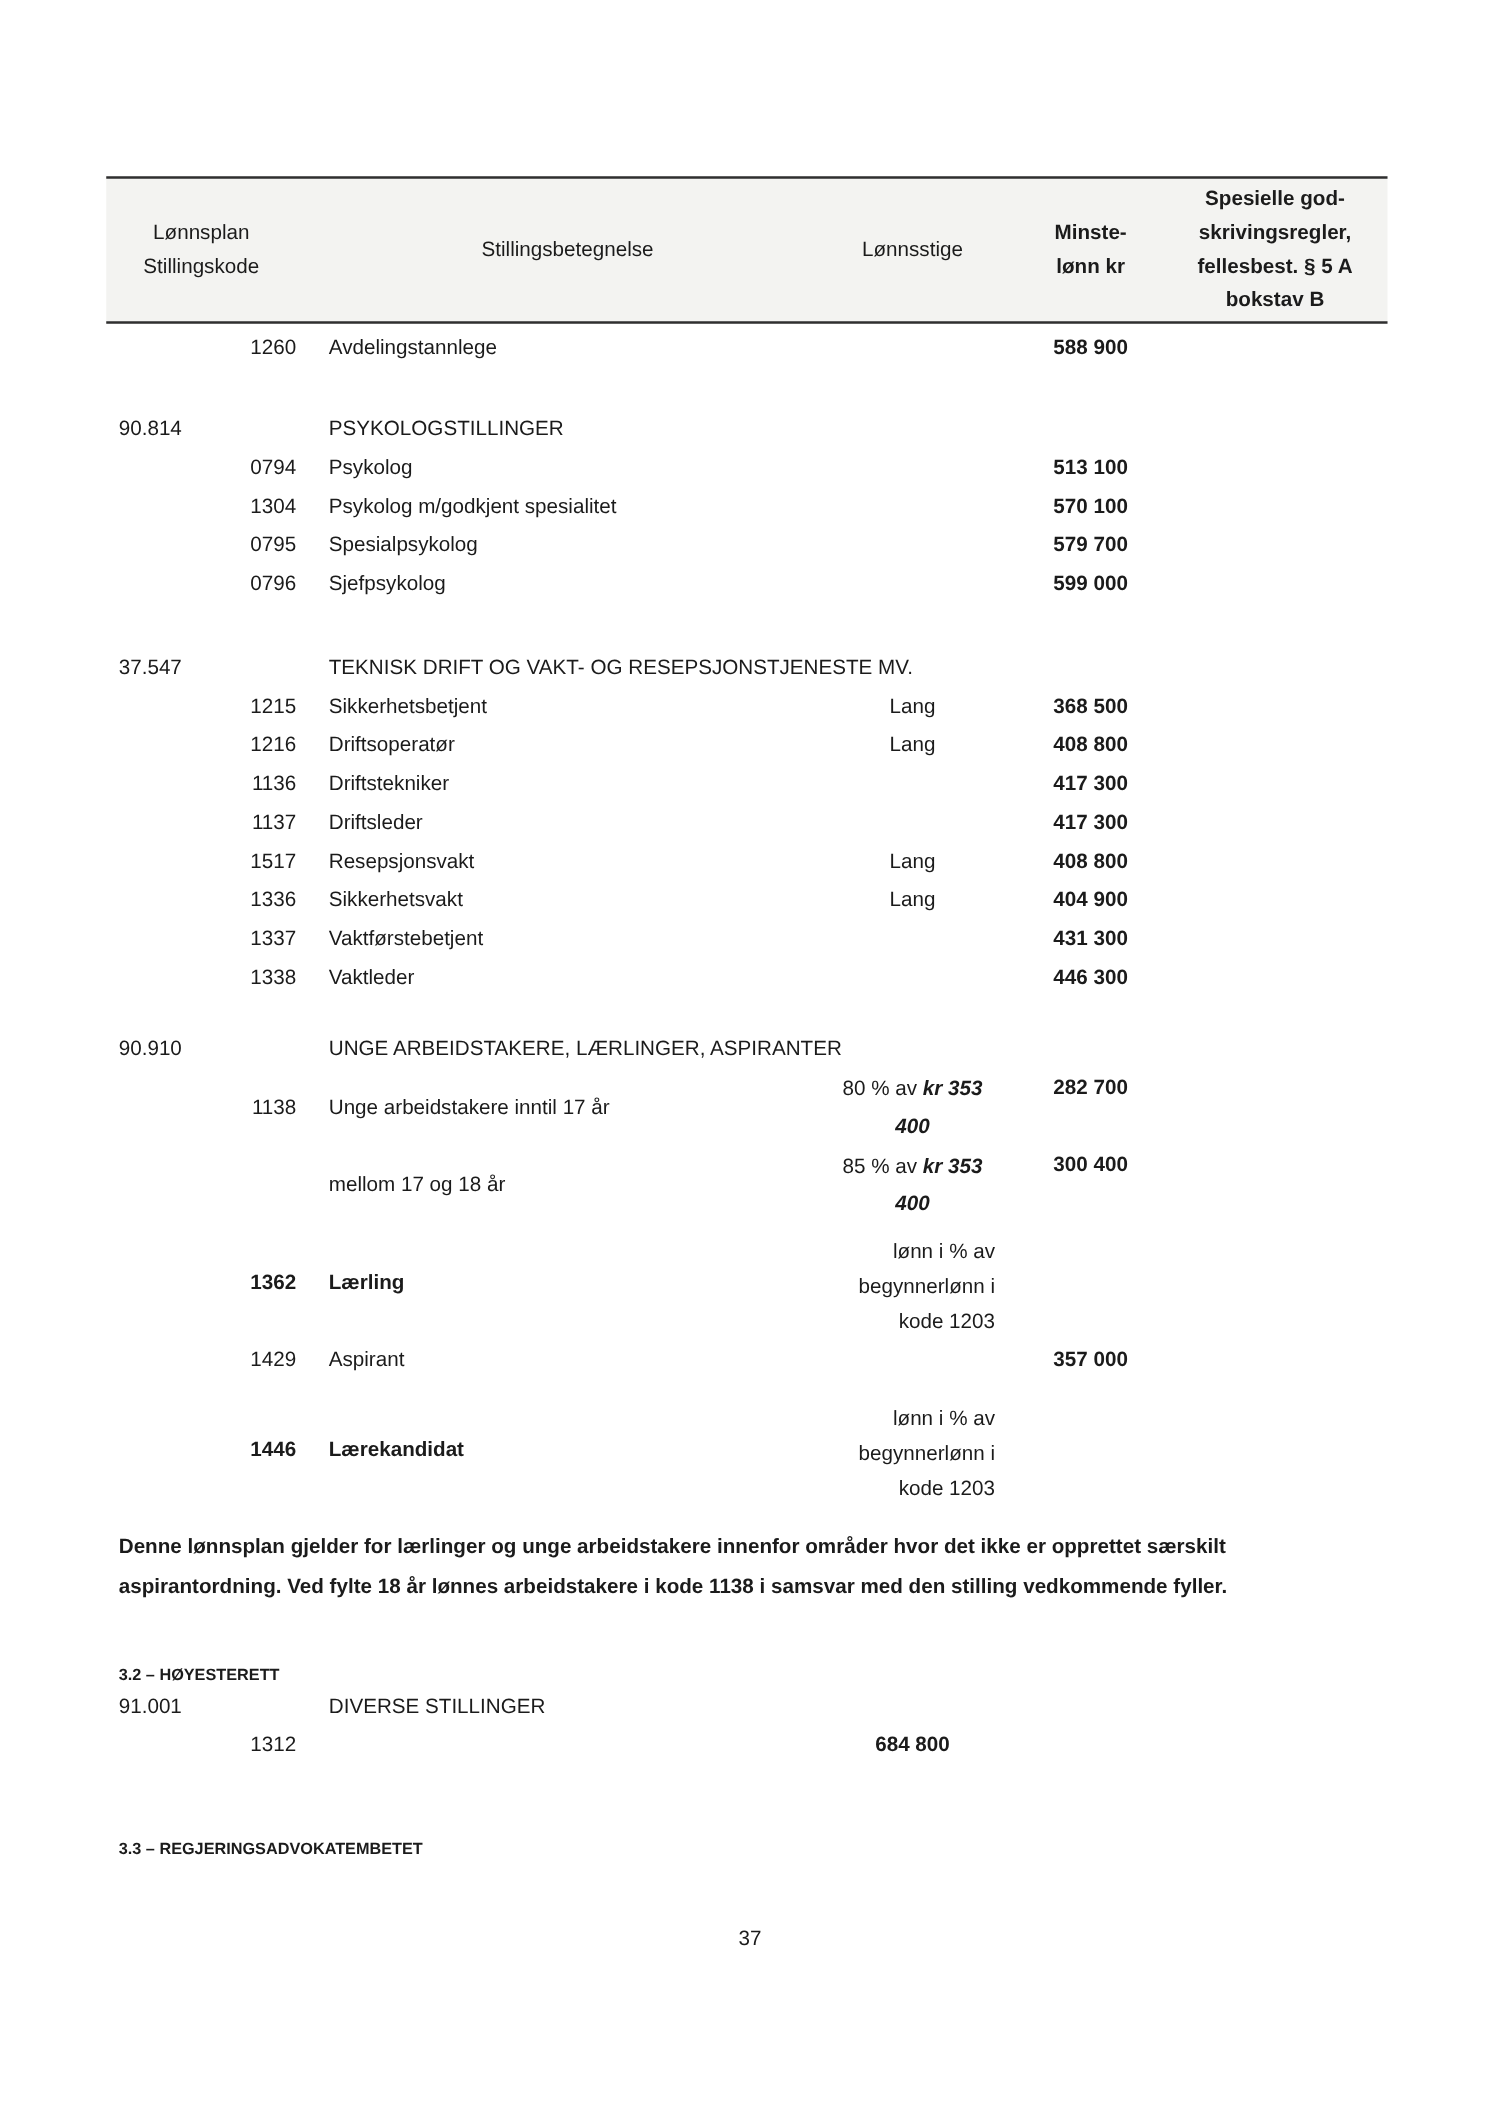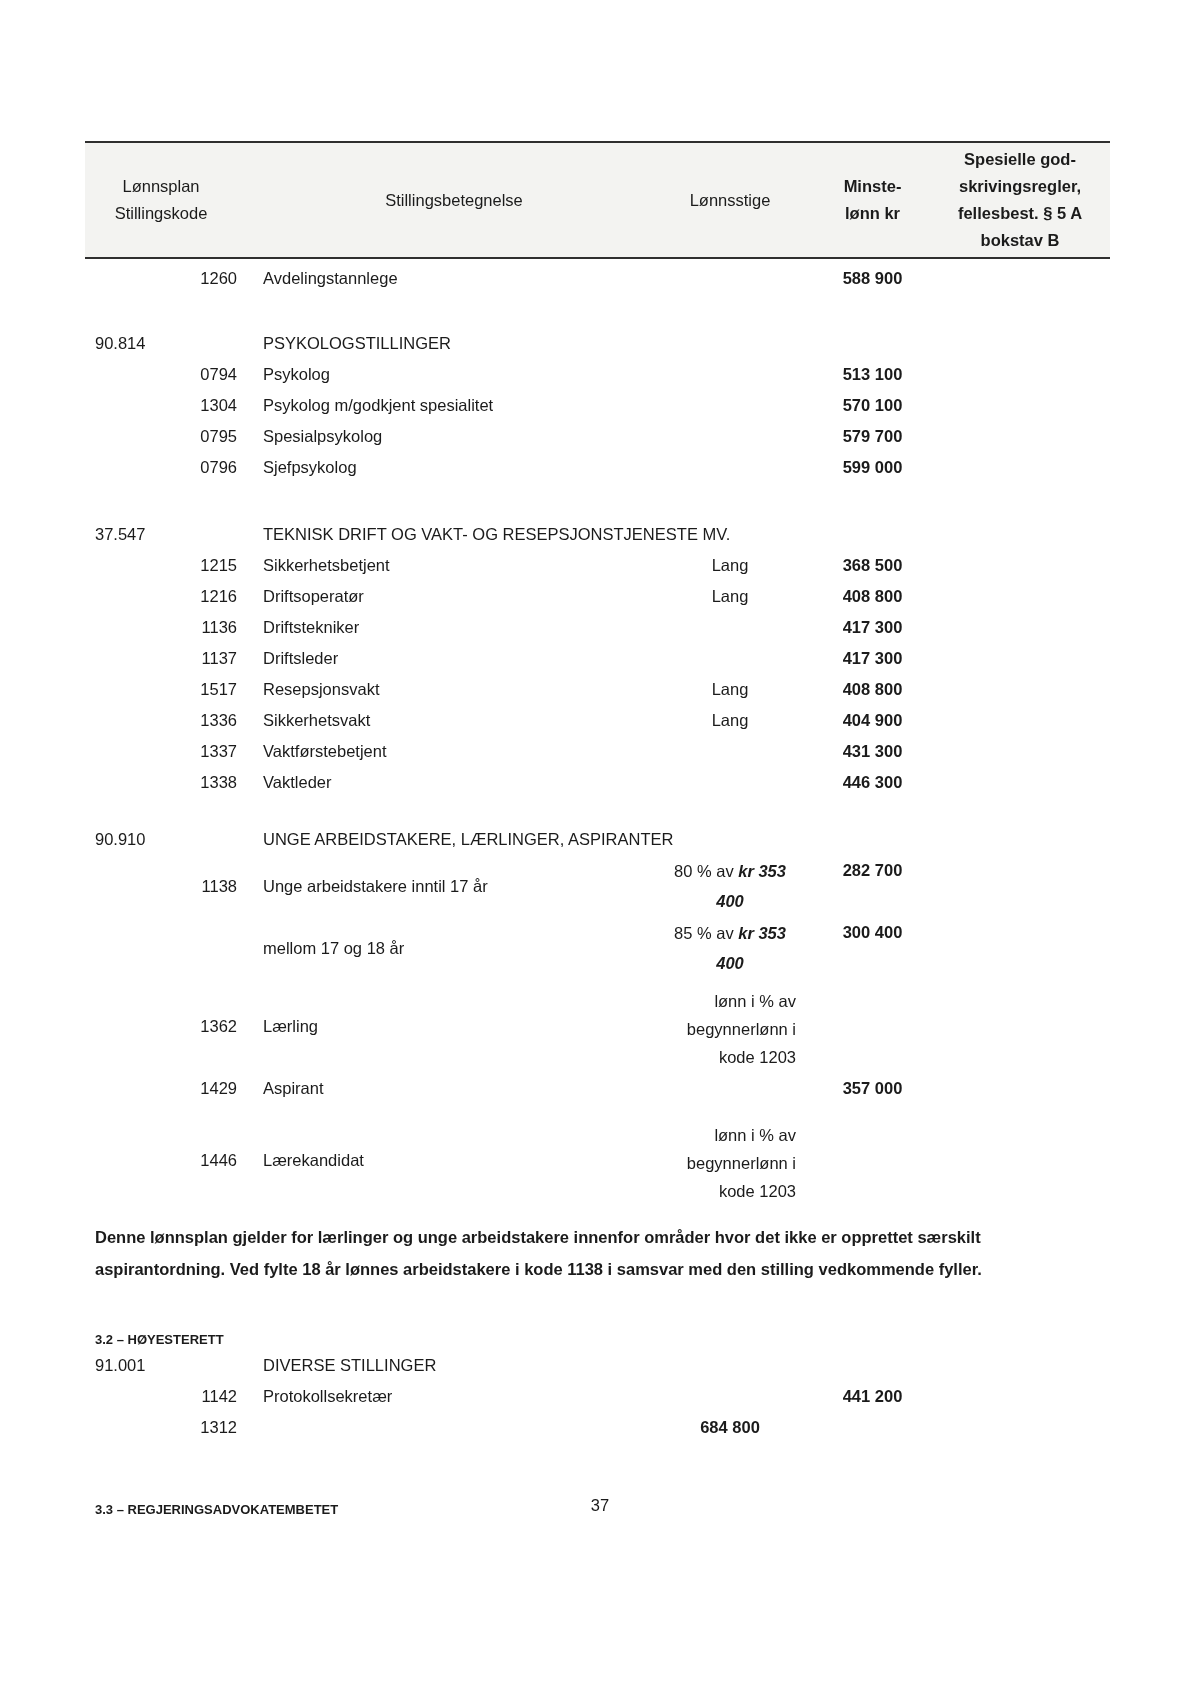--- a/index.html
+++ b/index.html
@@ -41,37 +41,37 @@
   .cell.code{text-align:right;}
   .cell.ladder{text-align:center;}
   .cell.minste{text-align:center;font-weight:bold;}
   .span-rest{grid-column:4/8;}
 
   
   .row.tall{min-height:54px;}
   .row.tall .cell.code,.row.tall .cell.title{align-self:center;}
   .row.tall .cell.ladder,.row.tall .cell.minste{align-self:start;}
   .row.noterow{min-height:84px;}
-  .row.noterow .cell.code,.row.noterow .cell.title{align-self:center;}
+  .row.noterow .cell.code,.row.noterow .cell.title{align-self:center;font-weight:bold;}
 
   .pct{display:inline-block;width:132px;text-align:center;line-height:30px;margin-top:1px;}
   .pct .amt{font-weight:bold;font-style:italic;}
   .note{display:inline-block;width:132px;text-align:right;white-space:pre-line;line-height:28px;margin-top:8px;}
 
   
   .mt4{margin-top:4px;}  .mt6{margin-top:0;}
   .mt26{margin-top:26px;}.mt34{margin-top:34px;}
   .mt36{margin-top:36px;}
   .mt56{margin-top:56px;}
 
   .para{margin-top:14px;padding-left:10px;padding-right:10px;font-weight:bold;line-height:32px;}
   .h2{margin-top:44px;padding-left:10px;font-weight:bold;font-size:13px;line-height:21px;}
   .h2.mt56{margin-top:56px;}
 
-  .pageno{position:absolute;left:0;top:1496px;width:100%;text-align:center;font-size:16.5px;}
+  .pageno{position:absolute;left:0;top:1542px;width:100%;text-align:center;font-size:16.5px;}
 </style>
 </head>
 <body>
 
 <div class="page">
   <div class="doc">
 
     <div class="thead">
       <div class="th">Lønnsplan
 Stillingskode</div>
@@ -287,29 +287,20 @@
     <div class="h2">3.2 – HØYESTERETT</div>
 
     <div class="row mt6">
       <div class="cell sec">91.001</div>
       <div class="cell code"></div>
       <div></div>
       <div class="cell title span-rest">DIVERSE STILLINGER</div>
     </div>
     <div class="row">
       <div class="cell sec"></div>
-      <div class="cell code">1142</div>
-      <div></div>
-      <div class="cell title">Protokollsekretær</div>
-      <div class="cell ladder"></div>
-      <div class="cell minste">441 200</div>
-      <div class="cell spes"></div>
-    </div>
-    <div class="row">
-      <div class="cell sec"></div>
       <div class="cell code">1312</div>
       <div></div>
       <div class="cell ladder"></div>
       <div class="cell minste">684 800</div>
       <div class="cell spes"></div>
     </div>
 
     <div class="h2 mt56">3.3 – REGJERINGSADVOKATEMBETET</div>
 
   </div>

